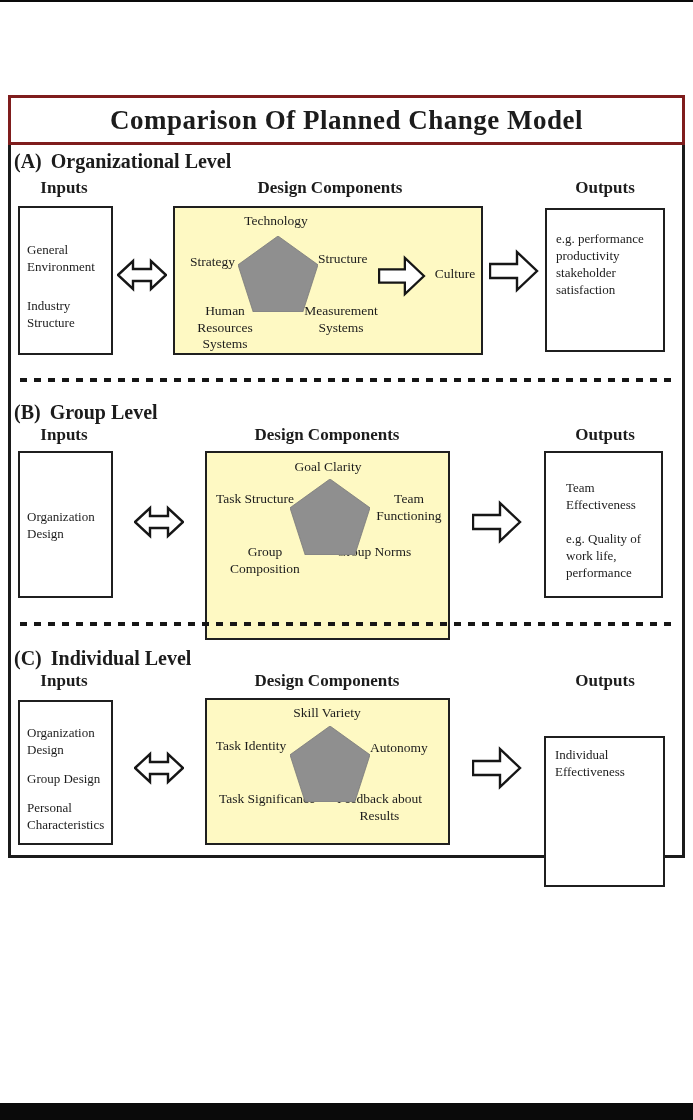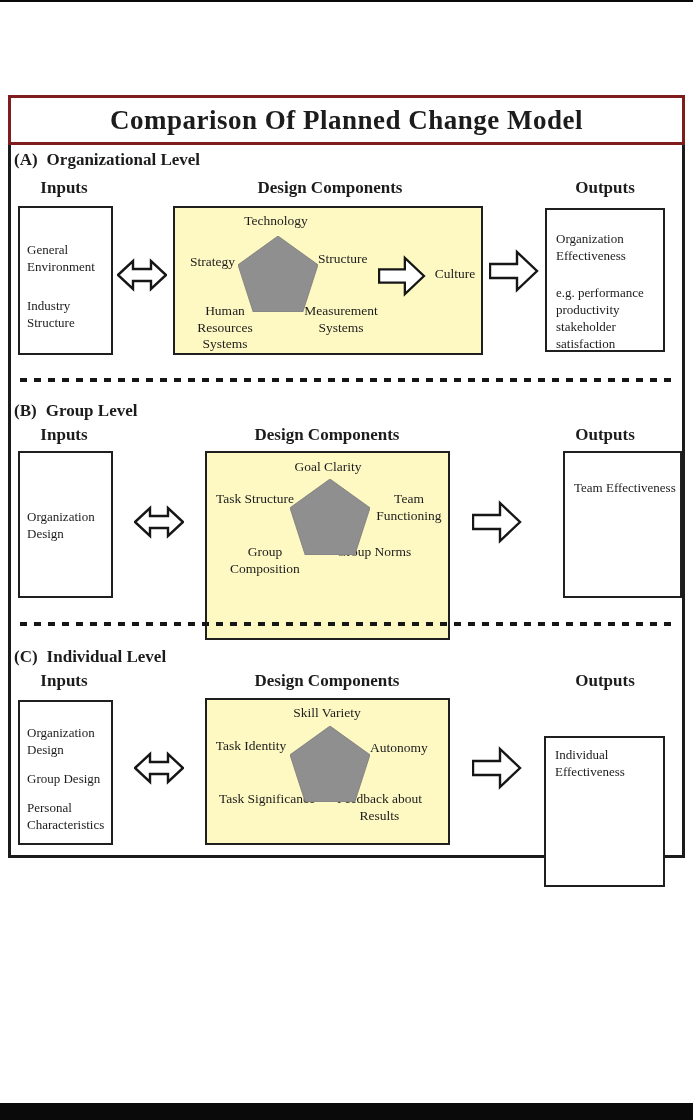--- a/index.html
+++ b/index.html
@@ -6,30 +6,30 @@
   body{
     width:693px;height:1120px;position:relative;background:#ffffff;
     font-family:"Liberation Serif", serif;color:#1c1c1c;overflow:hidden;
   }
   .rule{position:absolute;left:0;width:693px;background:#0a0a0a;}
   .frame{position:absolute;left:8px;top:95px;width:677px;height:763px;
     border:3px solid #1b1b1b;box-sizing:border-box;}
   .title-bar{position:absolute;left:8px;top:95px;width:677px;height:50px;
     border:3px solid #7f1d1d;box-sizing:border-box;text-align:center;}
   .title-bar .t{font-weight:bold;font-size:27px;line-height:45px;letter-spacing:.5px;}
-  .section-label{position:absolute;font-weight:bold;font-size:17px;white-space:nowrap;}
+  .section-label{position:absolute;font-weight:bold;font-size:20px;white-space:nowrap;}
   .section-label .sl-name{margin-left:9px;}
   .col-header{position:absolute;font-weight:bold;font-size:17px;text-align:center;white-space:nowrap;}
   .box{position:absolute;border:2px solid #1f1f1f;box-sizing:border-box;background:#fff;}
   .box p{margin:0;font-size:13px;line-height:17px;}
   .in-a{padding:33px 1px 0 7px;}  .in-a p{margin-bottom:22px;}
   .in-b{padding:55px 1px 0 7px;}
   .in-c{padding:22px 1px 0 7px;}  .in-c p{margin-bottom:12px;}
   .out-a{padding:20px 3px 0 9px;} .out-a p{margin-bottom:20px;}
-  .out-b{padding:26px 3px 0 9px;margin-left:19px;} .out-b p{margin-bottom:17px;}
+  .out-b{padding:26px 3px 0 20px;} .out-b p{margin-bottom:17px;}
   .out-c{padding:8px 3px 0 9px;}  .out-c p{margin-bottom:13px;}
   .design{position:absolute;border:2px solid #1f1f1f;box-sizing:border-box;background:#fef9c3;}
   .lbl{position:absolute;font-size:13.5px;line-height:16.5px;text-align:center;}
   .lbl.right{text-align:right;}
   .penta{position:absolute;width:80px;height:76px;}
   .arrow{position:absolute;}
   .dashes{position:absolute;left:20px;width:652px;height:4px;
     background:repeating-linear-gradient(90deg,#161616 0 7px,transparent 7px 14px);}
 </style>
 </head>
@@ -72,21 +72,20 @@
     <polygon points="1,15 28,15 28,3 48,22 28,41 28,29 1,29" fill="#ffffff" stroke="#161616" stroke-width="2.4" stroke-linejoin="miter"></polygon>
   </svg>
   <div class="lbl" style="left:253px;top:58px;width:54px">Culture</div>
 </div>
 
 <svg class="arrow" style="left:489px;top:249px" width="50" height="44" viewBox="0 0 50 44">
   <polygon points="1,15 28,15 28,3 48,22 28,41 28,29 1,29" fill="#ffffff" stroke="#161616" stroke-width="2.4" stroke-linejoin="miter"></polygon>
 </svg>
 
 <div class="box out-a" style="left:545px;top:208px;width:120px;height:144px">
-  <p>Organization Effectiveness</p>
   <p>e.g. performance productivity stakeholder satisfaction</p>
 </div>
 
 <div class="dashes" style="top:378px"></div>
 
 <div class="section-label" style="left:14px;top:401px">
   <span>(B)</span><span class="sl-name">Group Level</span>
 </div>
 <div class="col-header" style="left:8px;top:425px;width:112px">Inputs</div>
 <div class="col-header" style="left:227px;top:425px;width:200px">Design Components</div>
@@ -110,20 +109,21 @@
     <polygon points="50,0 100,36 81,95 19,95 0,36" fill="#8f8f8f" stroke="#7a7a7a" stroke-width="1"></polygon>
   </svg>
 </div>
 
 <svg class="arrow" style="left:472px;top:500px" width="50" height="44" viewBox="0 0 50 44">
   <polygon points="1,15 28,15 28,3 48,22 28,41 28,29 1,29" fill="#ffffff" stroke="#161616" stroke-width="2.4" stroke-linejoin="miter"></polygon>
 </svg>
 
 <div class="box out-b" style="left:544px;top:451px;width:119px;height:147px">
   <p>Team Effectiveness</p>
+  <p>e.g. Quality of work life, performance</p>
 </div>
 
 <div class="dashes" style="top:622px"></div>
 
 <div class="section-label" style="left:14px;top:647px">
   <span>(C)</span><span class="sl-name">Individual Level</span>
 </div>
 <div class="col-header" style="left:8px;top:671px;width:112px">Inputs</div>
 <div class="col-header" style="left:227px;top:671px;width:200px">Design Components</div>
 <div class="col-header" style="left:546px;top:671px;width:118px">Outputs</div>

